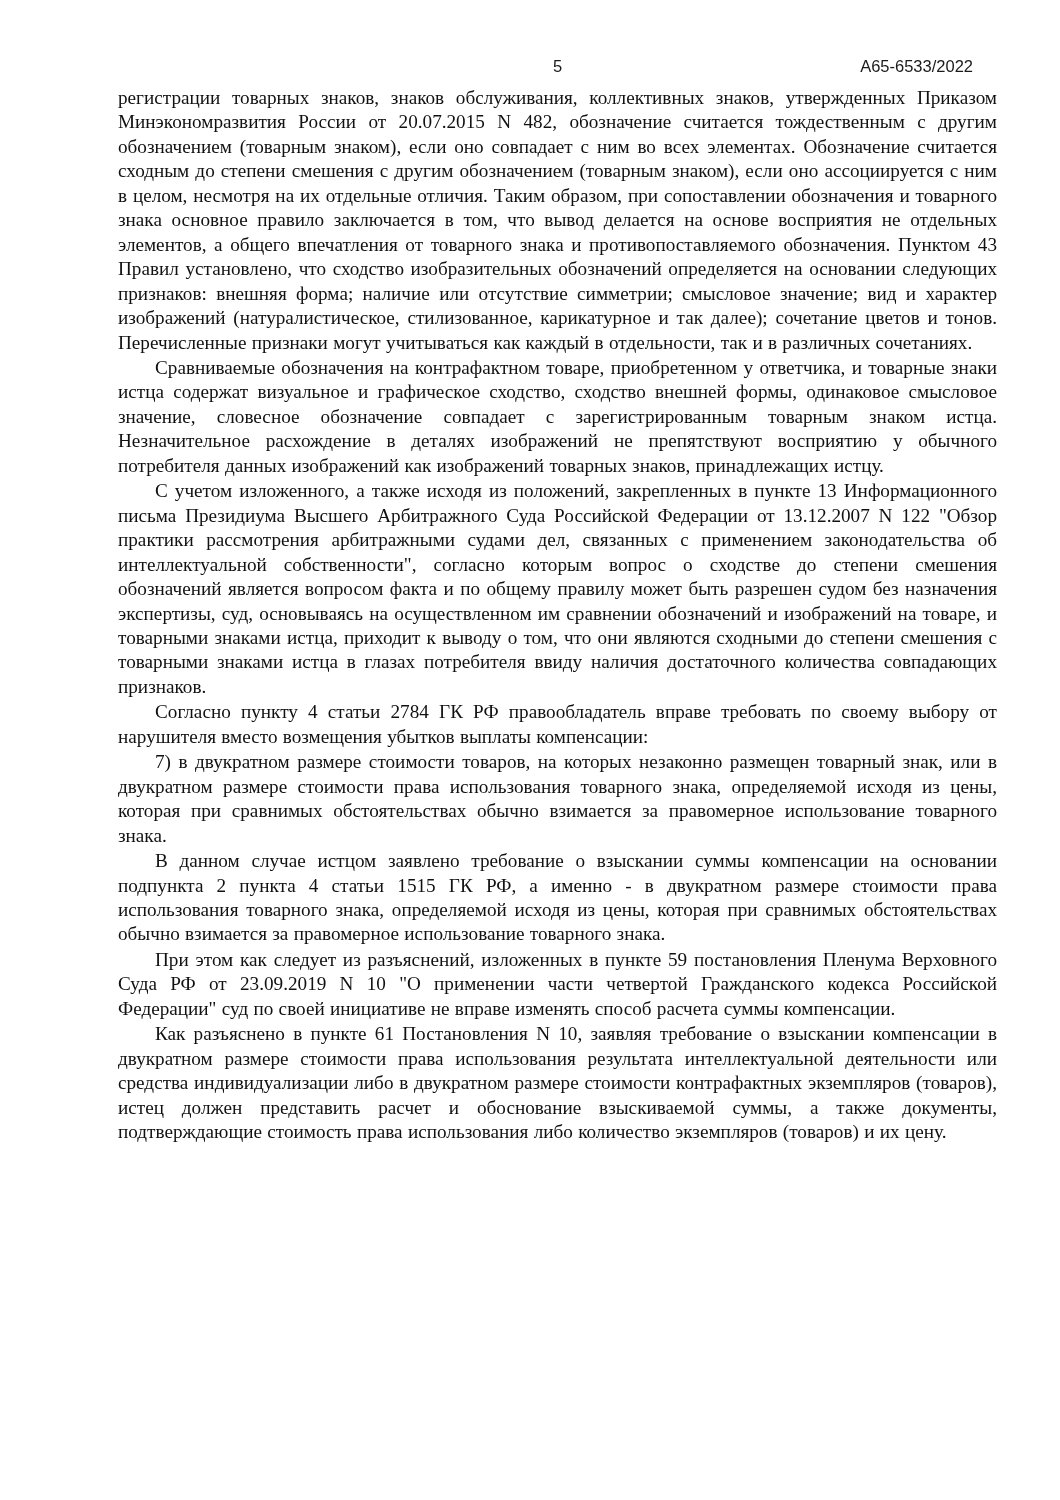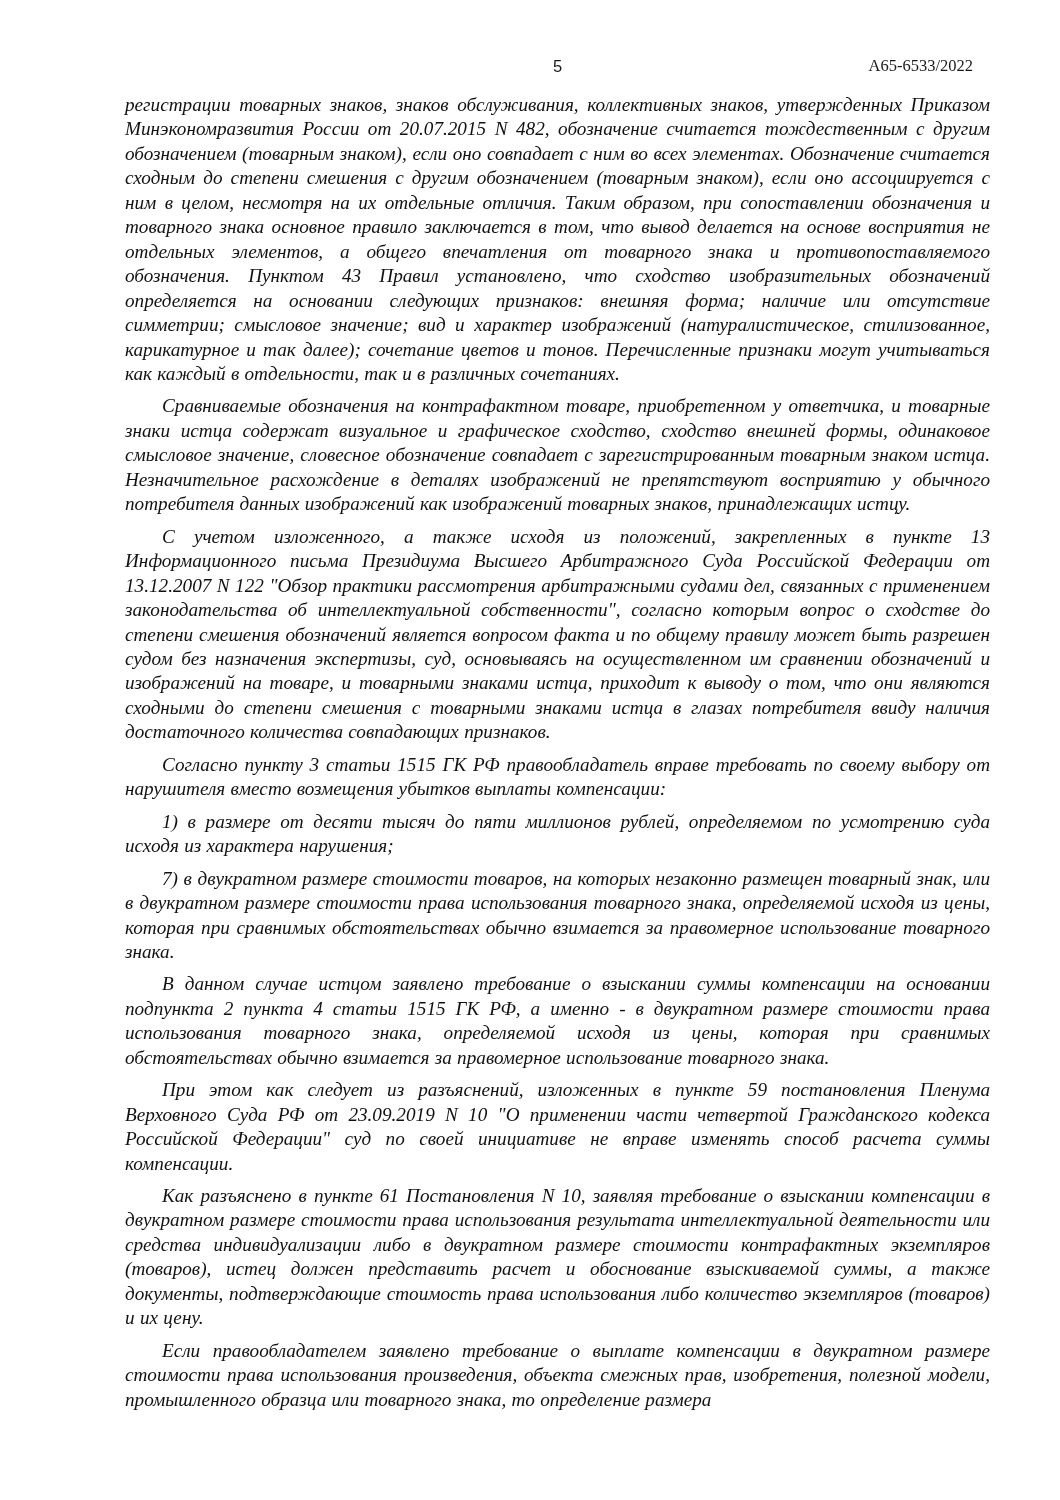--- a/index.html
+++ b/index.html
@@ -32,61 +32,57 @@
     position: absolute;
     left: 0;
     right: 0;
     text-align: center;
   }
   .case-number {
     position: absolute;
     right: 25px;
     top: 0;
     white-space: nowrap;
-    font-family: Liberation Serif, serif;
   }
   
   .content {
     position: absolute;
     top: 85px;
     left: 117px;
     width: 881px;
     font-family: "Liberation Serif", serif;
     font-size: 19.2px;
     line-height: 24.45px;
     text-align: justify;
     color: #111111;
   }
   .content p {
-    margin: 8px;
+    margin: 1px;
     padding: 0;
     text-indent: 37px;
     word-spacing: 0.5px;
-    font-style: italic;
   }
   .content p.continuation {
     text-indent: 0;
   }
 </style>
 </head>
 <body>
 
 <div class="page">
 
   <div class="page-header">
     <span class="page-number">5</span>
     <span class="case-number">А65-6533/2022</span>
   </div>
 
   <div class="content">
     <p class="continuation">регистрации товарных знаков, знаков обслуживания, коллективных знаков, утвержденных Приказом Минэкономразвития России от 20.07.2015 N 482, обозначение считается тождественным с другим обозначением (товарным знаком), если оно совпадает с ним во всех элементах. Обозначение считается сходным до степени смешения с другим обозначением (товарным знаком), если оно ассоциируется с ним в целом, несмотря на их отдельные отличия. Таким образом, при сопоставлении обозначения и товарного знака основное правило заключается в том, что вывод делается на основе восприятия не отдельных элементов, а общего впечатления от товарного знака и противопоставляемого обозначения. Пунктом 43 Правил установлено, что сходство изобразительных обозначений определяется на основании следующих признаков: внешняя форма; наличие или отсутствие симметрии; смысловое значение; вид и характер изображений (натуралистическое, стилизованное, карикатурное и так далее); сочетание цветов и тонов. Перечисленные признаки могут учитываться как каждый в отдельности, так и в различных сочетаниях.</p>
     <p>Сравниваемые обозначения на контрафактном товаре, приобретенном у ответчика, и товарные знаки истца содержат визуальное и графическое сходство, сходство внешней формы, одинаковое смысловое значение, словесное обозначение совпадает с зарегистрированным товарным знаком истца. Незначительное расхождение в деталях изображений не препятствуют восприятию у обычного потребителя данных изображений как изображений товарных знаков, принадлежащих истцу.</p>
     <p>С учетом изложенного, а также исходя из положений, закрепленных в пункте 13 Информационного письма Президиума Высшего Арбитражного Суда Российской Федерации от 13.12.2007 N 122 "Обзор практики рассмотрения арбитражными судами дел, связанных с применением законодательства об интеллектуальной собственности", согласно которым вопрос о сходстве до степени смешения обозначений является вопросом факта и по общему правилу может быть разрешен судом без назначения экспертизы, суд, основываясь на осуществленном им сравнении обозначений и изображений на товаре, и товарными знаками истца, приходит к выводу о том, что они являются сходными до степени смешения с товарными знаками истца в глазах потребителя ввиду наличия достаточного количества совпадающих признаков.</p>
-    <p>Согласно пункту 3 статьи 1515 ГК РФ правообладатель вправе требовать по своему выбору от нарушителя вместо возмещения убытков выплаты компенсации:</p>
-    <p>1) в размере от десяти тысяч до пяти миллионов рублей, определяемом по усмотрению суда исходя из характера нарушения;</p>
+    <p>Согласно пункту 4 статьи 2784 ГК РФ правообладатель вправе требовать по своему выбору от нарушителя вместо возмещения убытков выплаты компенсации:</p>
     <p>7) в двукратном размере стоимости товаров, на которых незаконно размещен товарный знак, или в двукратном размере стоимости права использования товарного знака, определяемой исходя из цены, которая при сравнимых обстоятельствах обычно взимается за правомерное использование товарного знака.</p>
     <p>В данном случае истцом заявлено требование о взыскании суммы компенсации на основании подпункта 2 пункта 4 статьи 1515 ГК РФ, а именно - в двукратном размере стоимости права использования товарного знака, определяемой исходя из цены, которая при сравнимых обстоятельствах обычно взимается за правомерное использование товарного знака.</p>
     <p>При этом как следует из разъяснений, изложенных в пункте 59 постановления Пленума Верховного Суда РФ от 23.09.2019 N 10 "О применении части четвертой Гражданского кодекса Российской Федерации" суд по своей инициативе не вправе изменять способ расчета суммы компенсации.</p>
     <p>Как разъяснено в пункте 61 Постановления N 10, заявляя требование о взыскании компенсации в двукратном размере стоимости права использования результата интеллектуальной деятельности или средства индивидуализации либо в двукратном размере стоимости контрафактных экземпляров (товаров), истец должен представить расчет и обоснование взыскиваемой суммы, а также документы, подтверждающие стоимость права использования либо количество экземпляров (товаров) и их цену.</p>
-    <p>Если правообладателем заявлено требование о выплате компенсации в двукратном размере стоимости права использования произведения, объекта смежных прав, изобретения, полезной модели, промышленного образца или товарного знака, то определение размера</p>
   </div>
 
 </div>
 
 </body></html>

